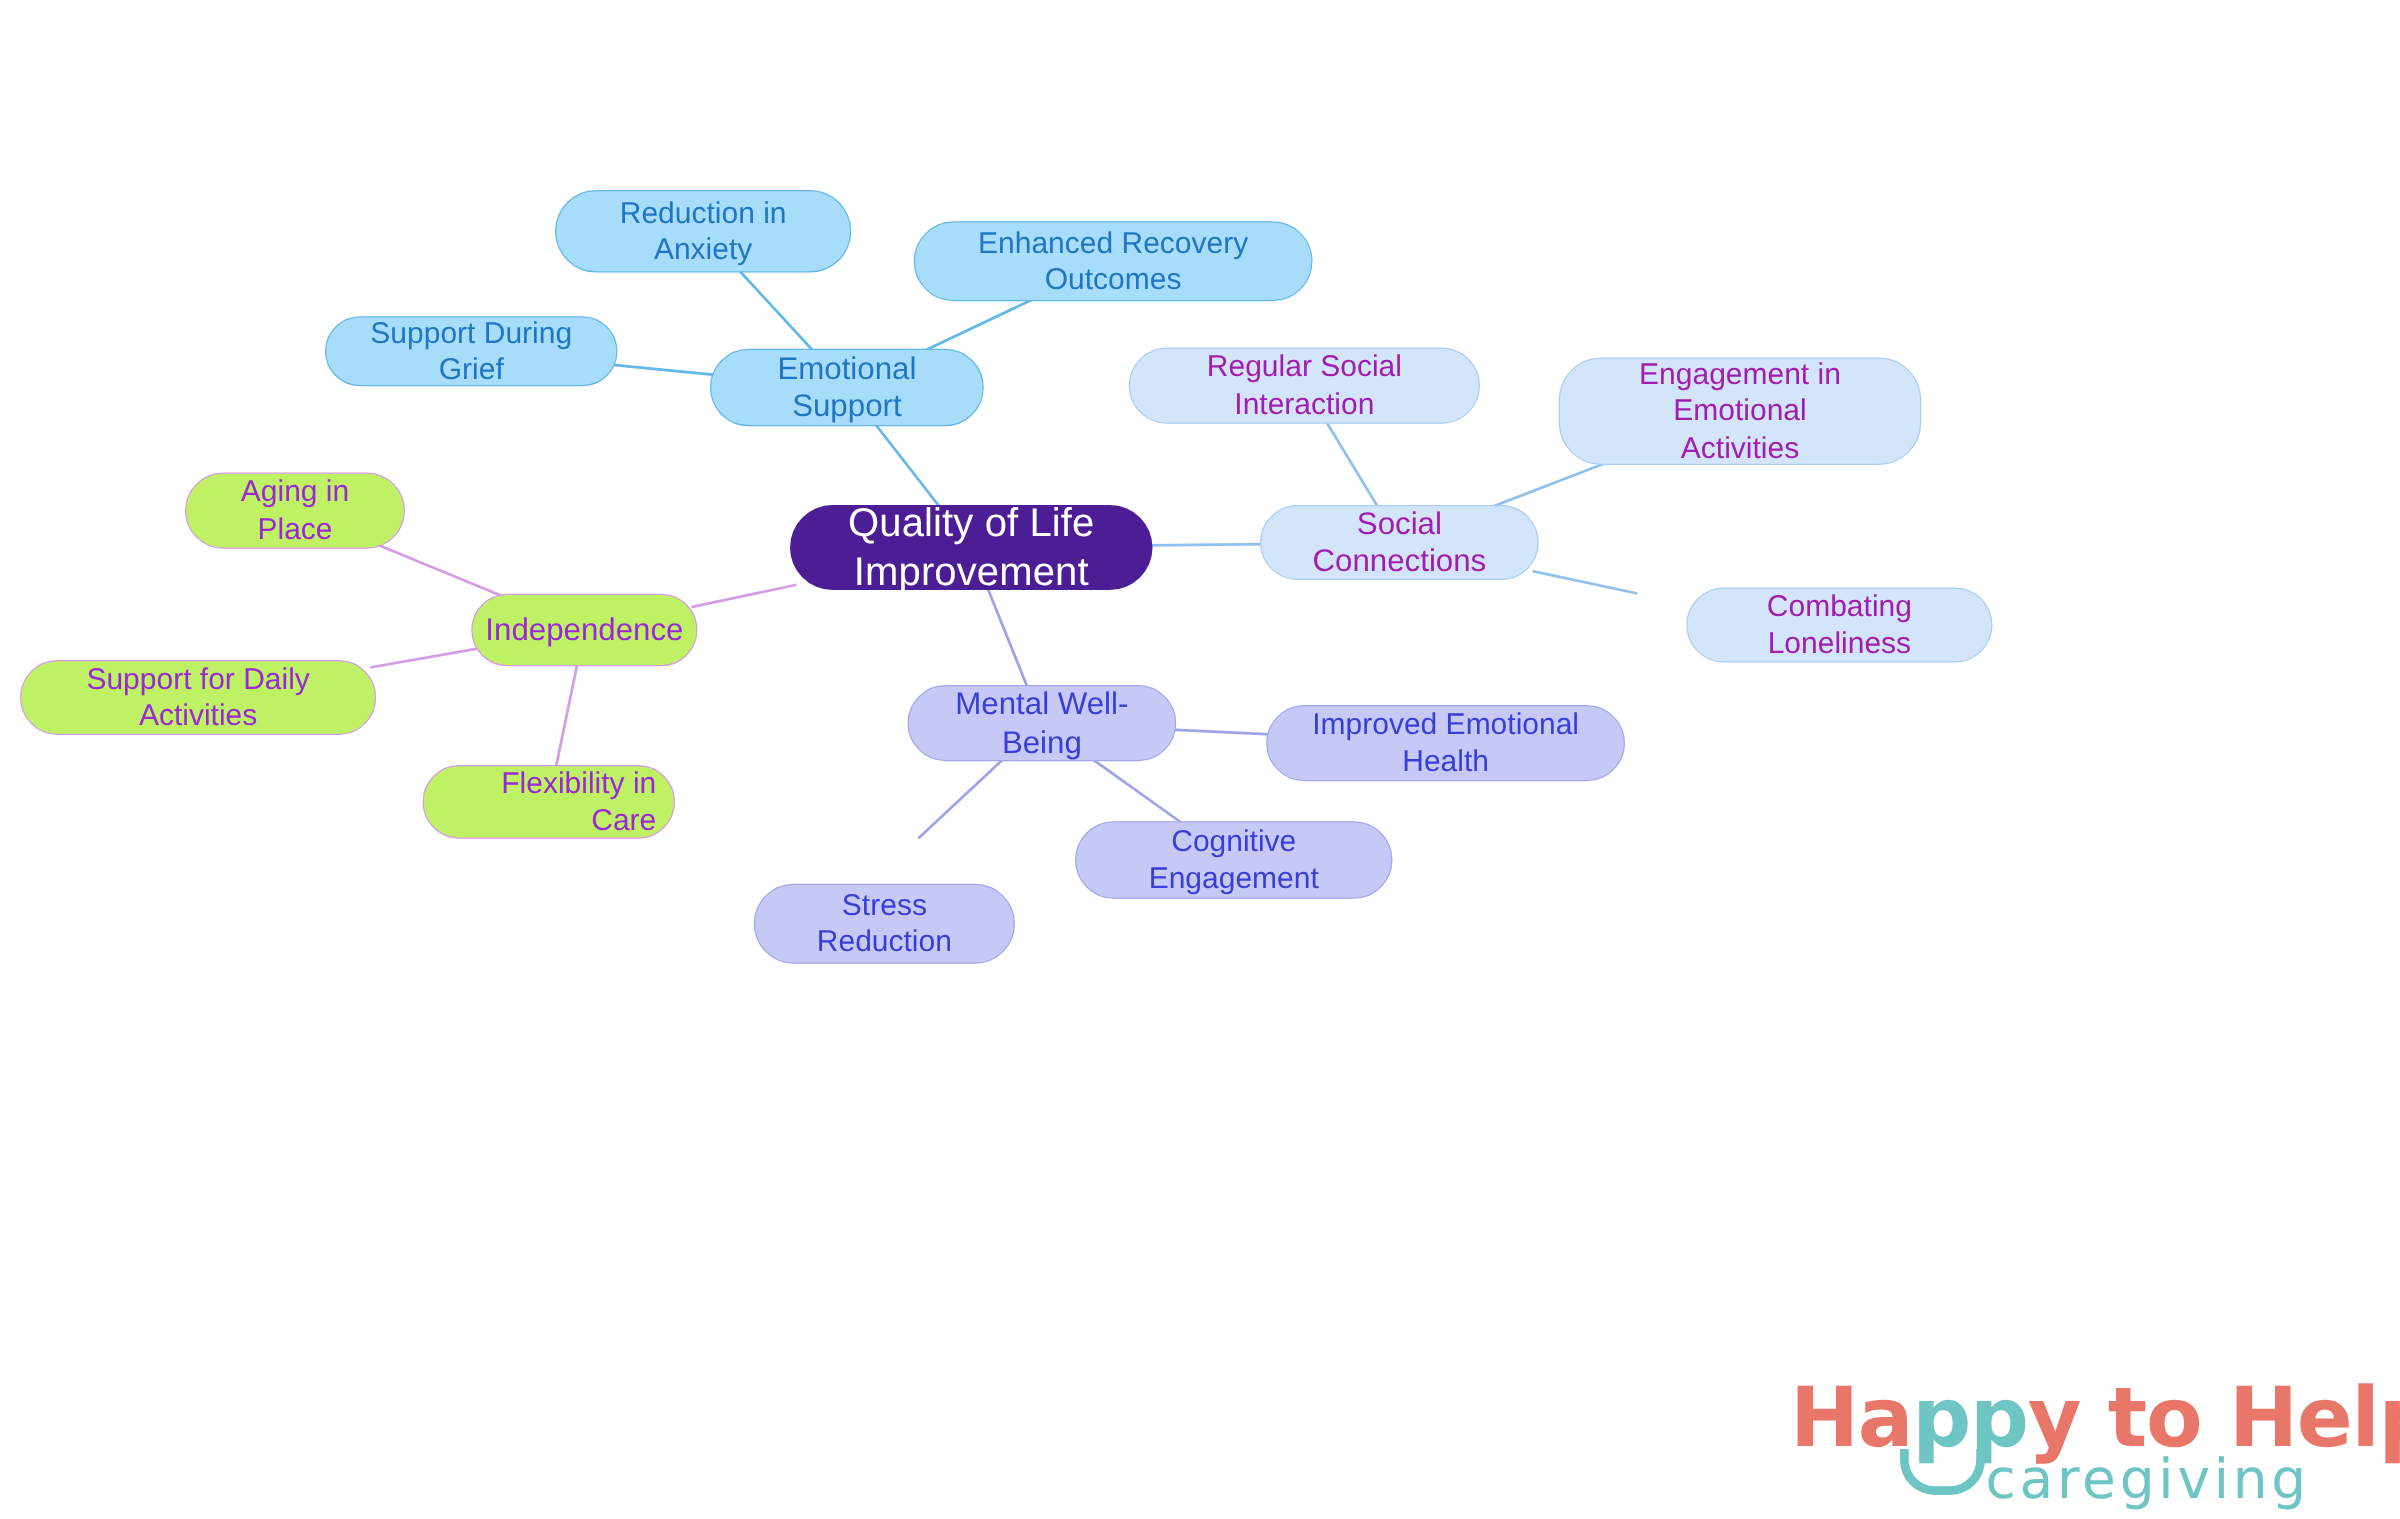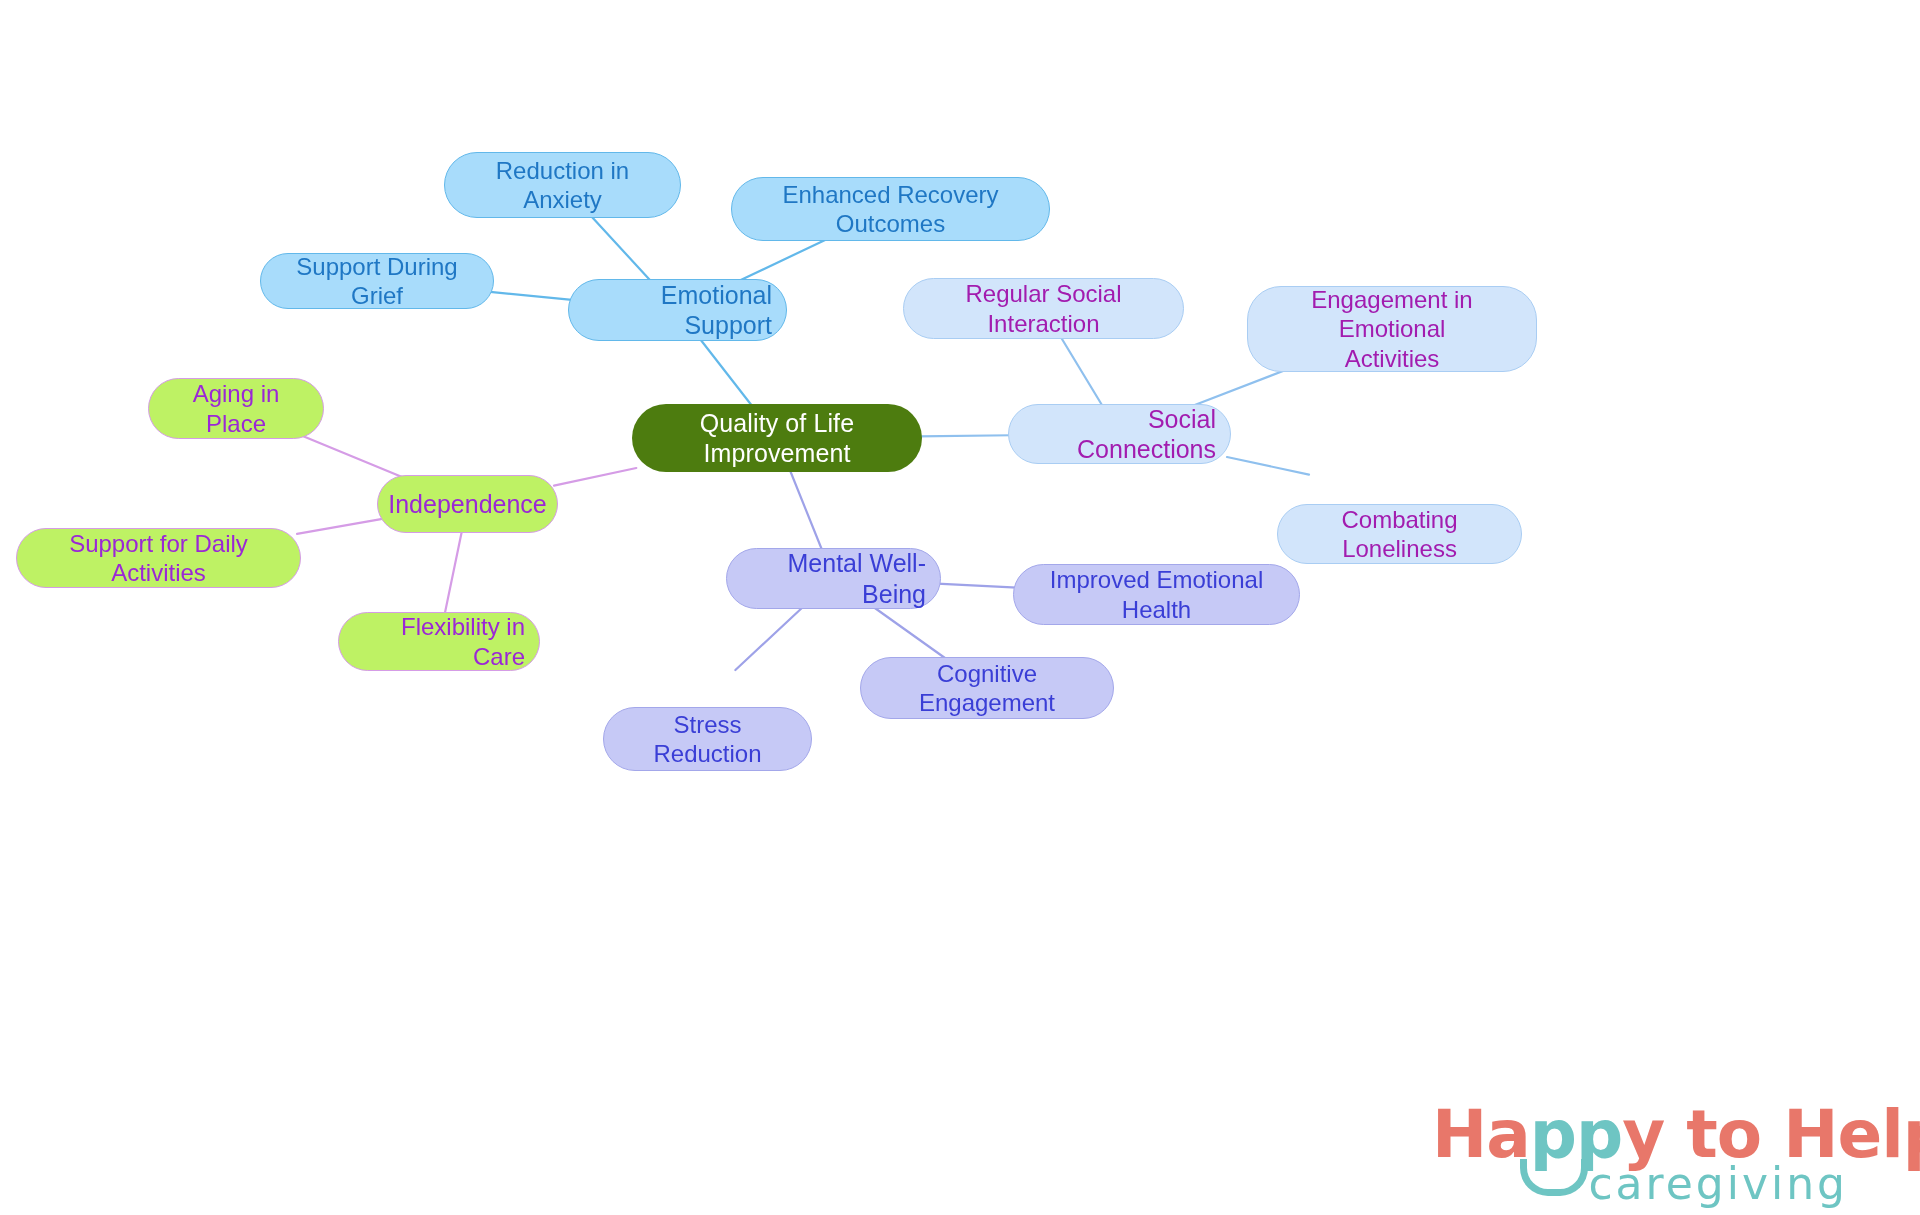--- a/index.html
+++ b/index.html
@@ -41,27 +41,27 @@
     border-style: solid;
     border-width: 1.5px;
     line-height: 1.22;
     padding: 0 14px;
     white-space: pre-line;
   }
 
   .node-root {
     border-radius: 38px;
     border-width: 0;
-    font-size: 25px;
+    font-size: 32px;
     color: #ffffff;
-    background: #4d7c0f;
+    background: #4c1d95;
     letter-spacing: 0.1px;
   }
 
-  .node-branch { font-size: 25px; text-align: right; }
+  .node-branch { font-size: 25px; }
   .node-leaf   { font-size: 24px; }
 
   
   .c-emotional {
     background: #a8dcfb;
     border-color: #62b8ea;
     color: #1f77c4;
   }
   
   .c-social {
@@ -147,21 +147,21 @@
   <div id="node-layer">
       <div class="node node-root" style="left: 632px; top: 404px; width: 290px; height: 68px;"><span>Quality of Life Improvement</span></div>
       <div class="node node-branch c-emotional" style="left: 568px; top: 279px; width: 219px; height: 62px;"><span>Emotional Support</span></div>
       <div class="node node-leaf c-emotional" style="left: 444px; top: 152px; width: 237px; height: 66px; text-align: center;"><span>Reduction in Anxiety</span></div>
       <div class="node node-leaf c-emotional" style="left: 260px; top: 253px; width: 234px; height: 56px;"><span>Support During Grief</span></div>
       <div class="node node-leaf c-emotional" style="left: 731px; top: 177px; width: 319px; height: 64px;"><span>Enhanced Recovery Outcomes</span></div>
       <div class="node node-branch c-social" style="left: 1008px; top: 404px; width: 223px; height: 60px;"><span>Social Connections</span></div>
       <div class="node node-leaf c-social" style="left: 903px; top: 278px; width: 281px; height: 61px;"><span>Regular Social Interaction</span></div>
       <div class="node node-leaf c-social" style="left: 1247px; top: 286px; width: 290px; height: 86px;"><span>Engagement in Emotional
 Activities</span></div>
-      <div class="node node-leaf c-social" style="left: 1277px; top: 470px; width: 245px; height: 60px; margin-top: 34px;"><span>Combating Loneliness</span></div>
+      <div class="node node-leaf c-social" style="left: 1349px; top: 470px; width: 245px; height: 60px;"><span>Combating Loneliness</span></div>
       <div class="node node-branch c-mental" style="left: 726px; top: 548px; width: 215px; height: 61px;"><span>Mental Well-Being</span></div>
       <div class="node node-leaf c-mental" style="left: 1013px; top: 564px; width: 287px; height: 61px;"><span>Improved Emotional Health</span></div>
       <div class="node node-leaf c-mental" style="left: 603px; top: 666px; width: 209px; height: 64px; margin-top: 41px;"><span>Stress Reduction</span></div>
       <div class="node node-leaf c-mental" style="left: 860px; top: 657px; width: 254px; height: 62px;"><span>Cognitive Engagement</span></div>
       <div class="node node-branch c-independence" style="left: 377px; top: 475px; width: 181px; height: 58px;"><span>Independence</span></div>
       <div class="node node-leaf c-independence" style="left: 148px; top: 378px; width: 176px; height: 61px;"><span>Aging in Place</span></div>
       <div class="node node-leaf c-independence" style="left: 16px; top: 528px; width: 285px; height: 60px;"><span>Support for Daily Activities</span></div>
       <div class="node node-leaf c-independence" style="left: 338px; top: 612px; width: 202px; height: 59px; text-align: right;"><span>Flexibility in Care</span></div>
     </div>
 

